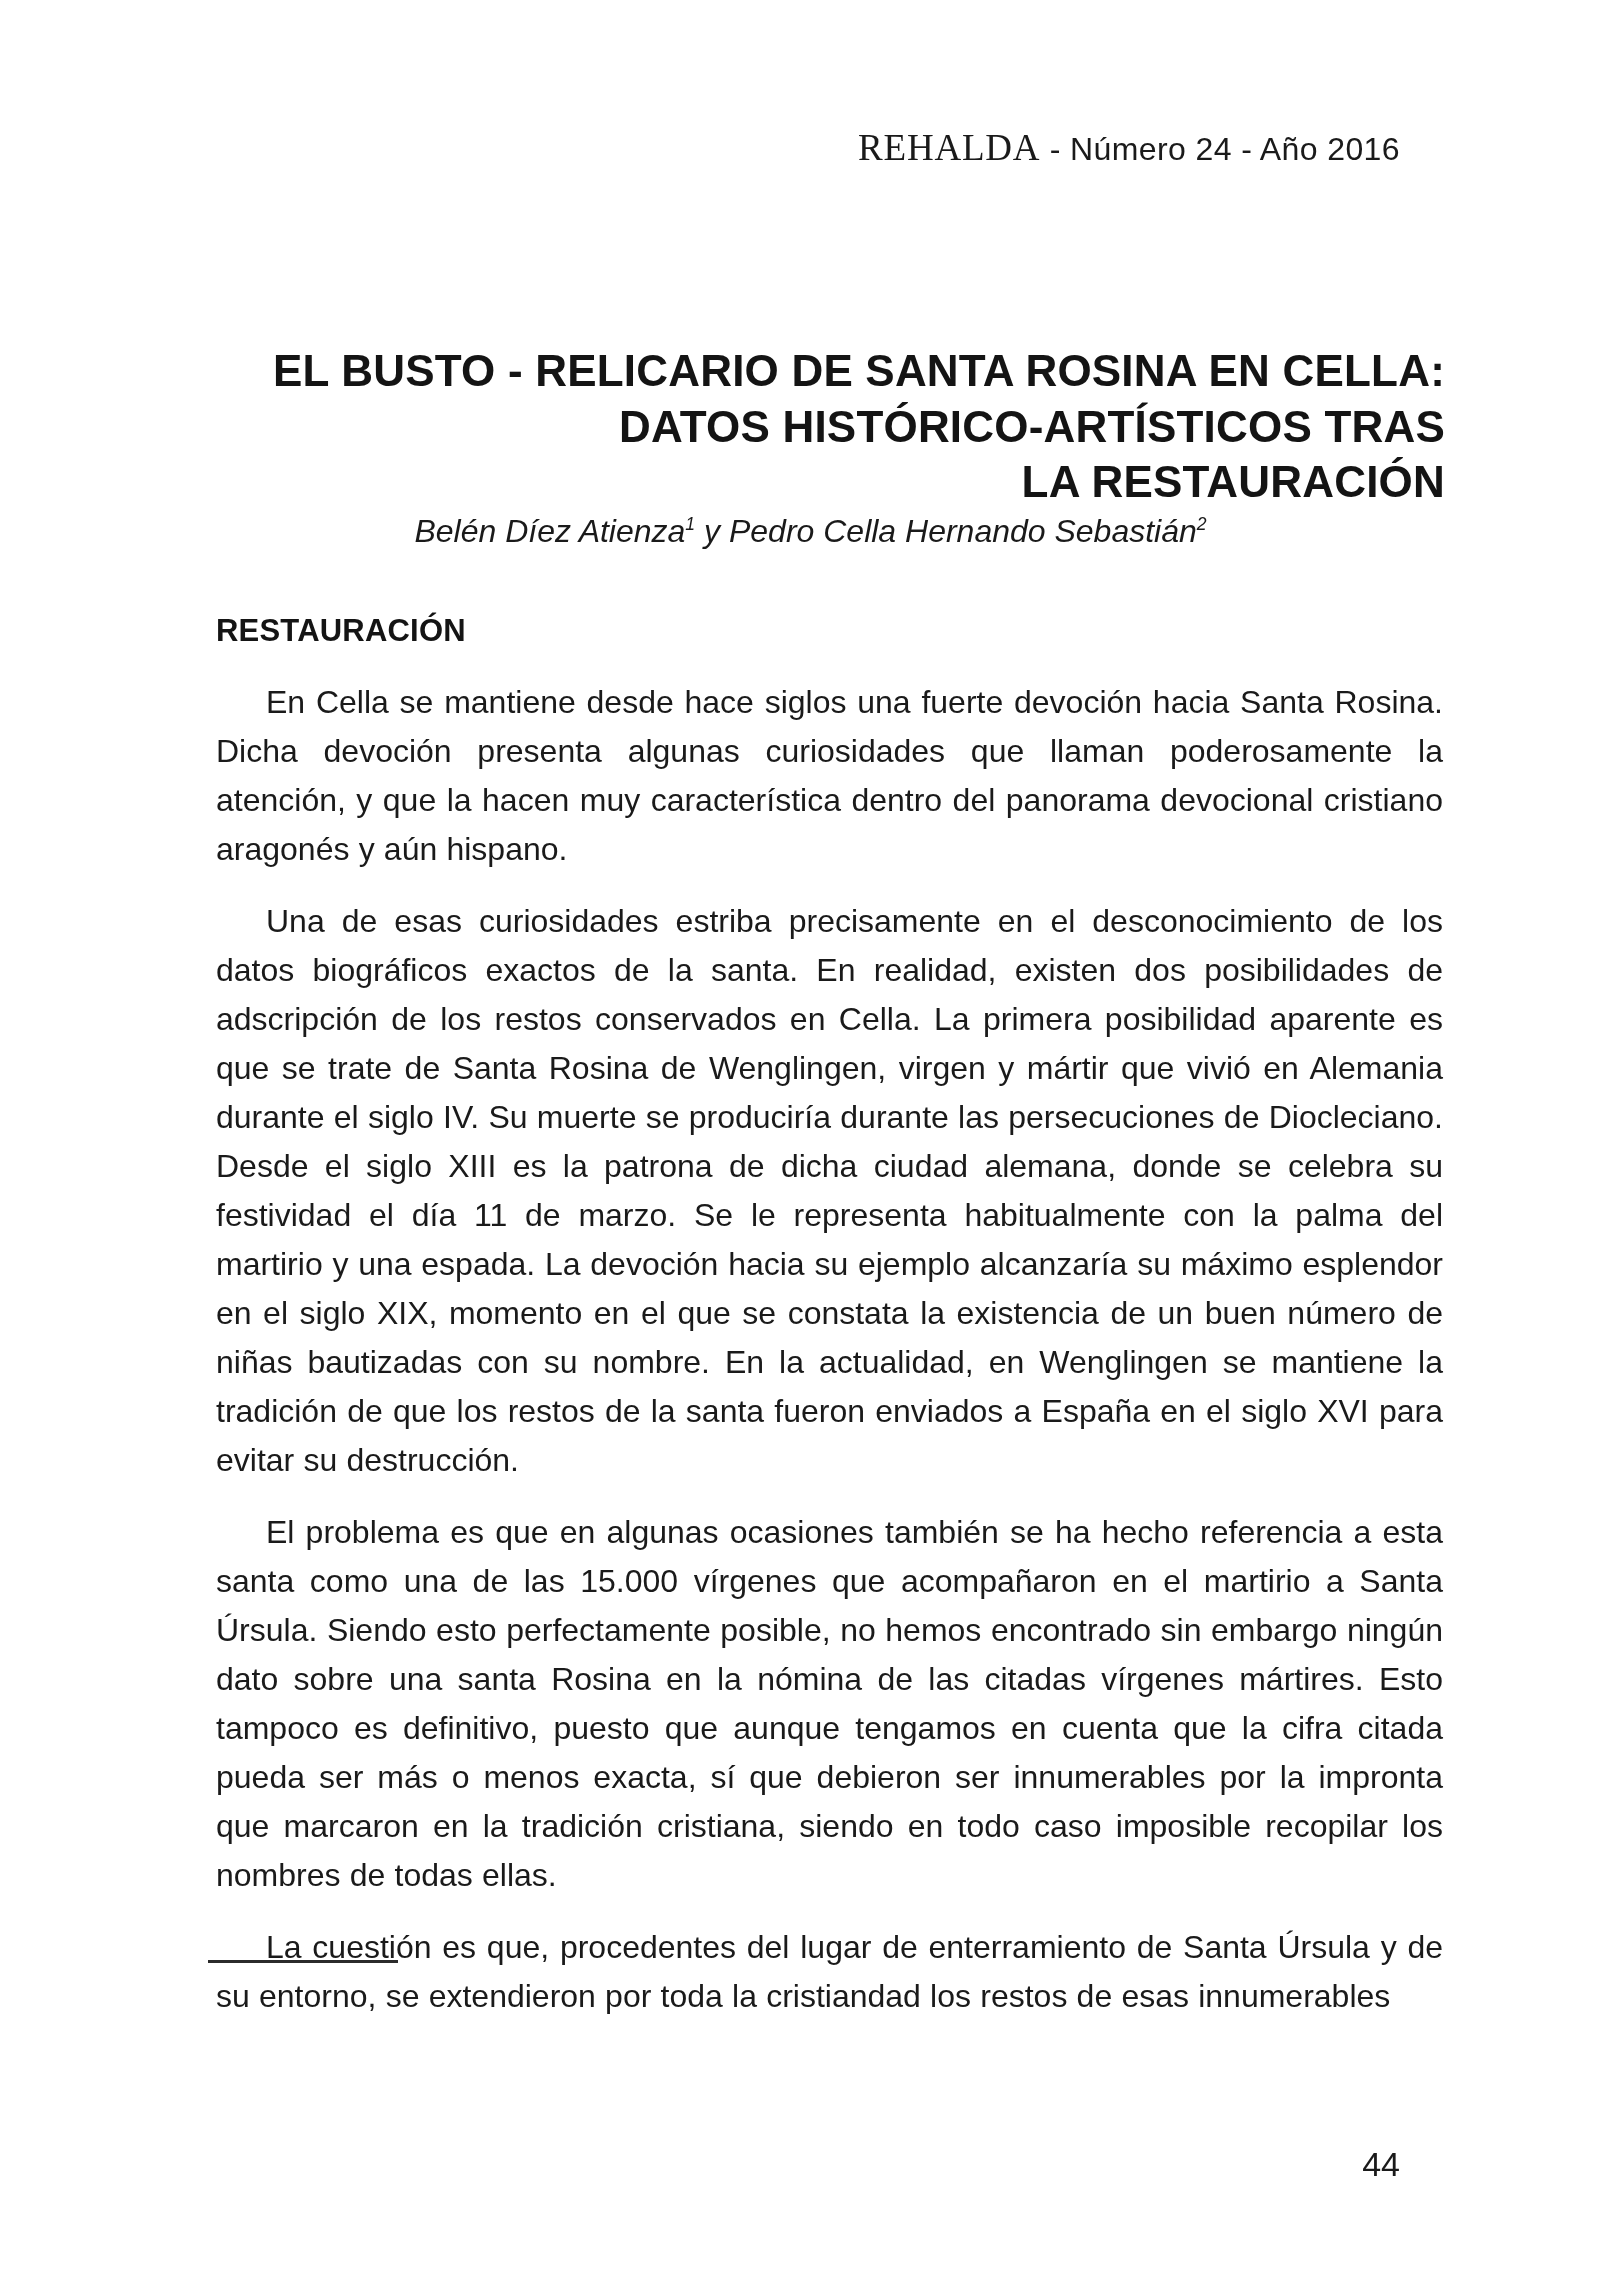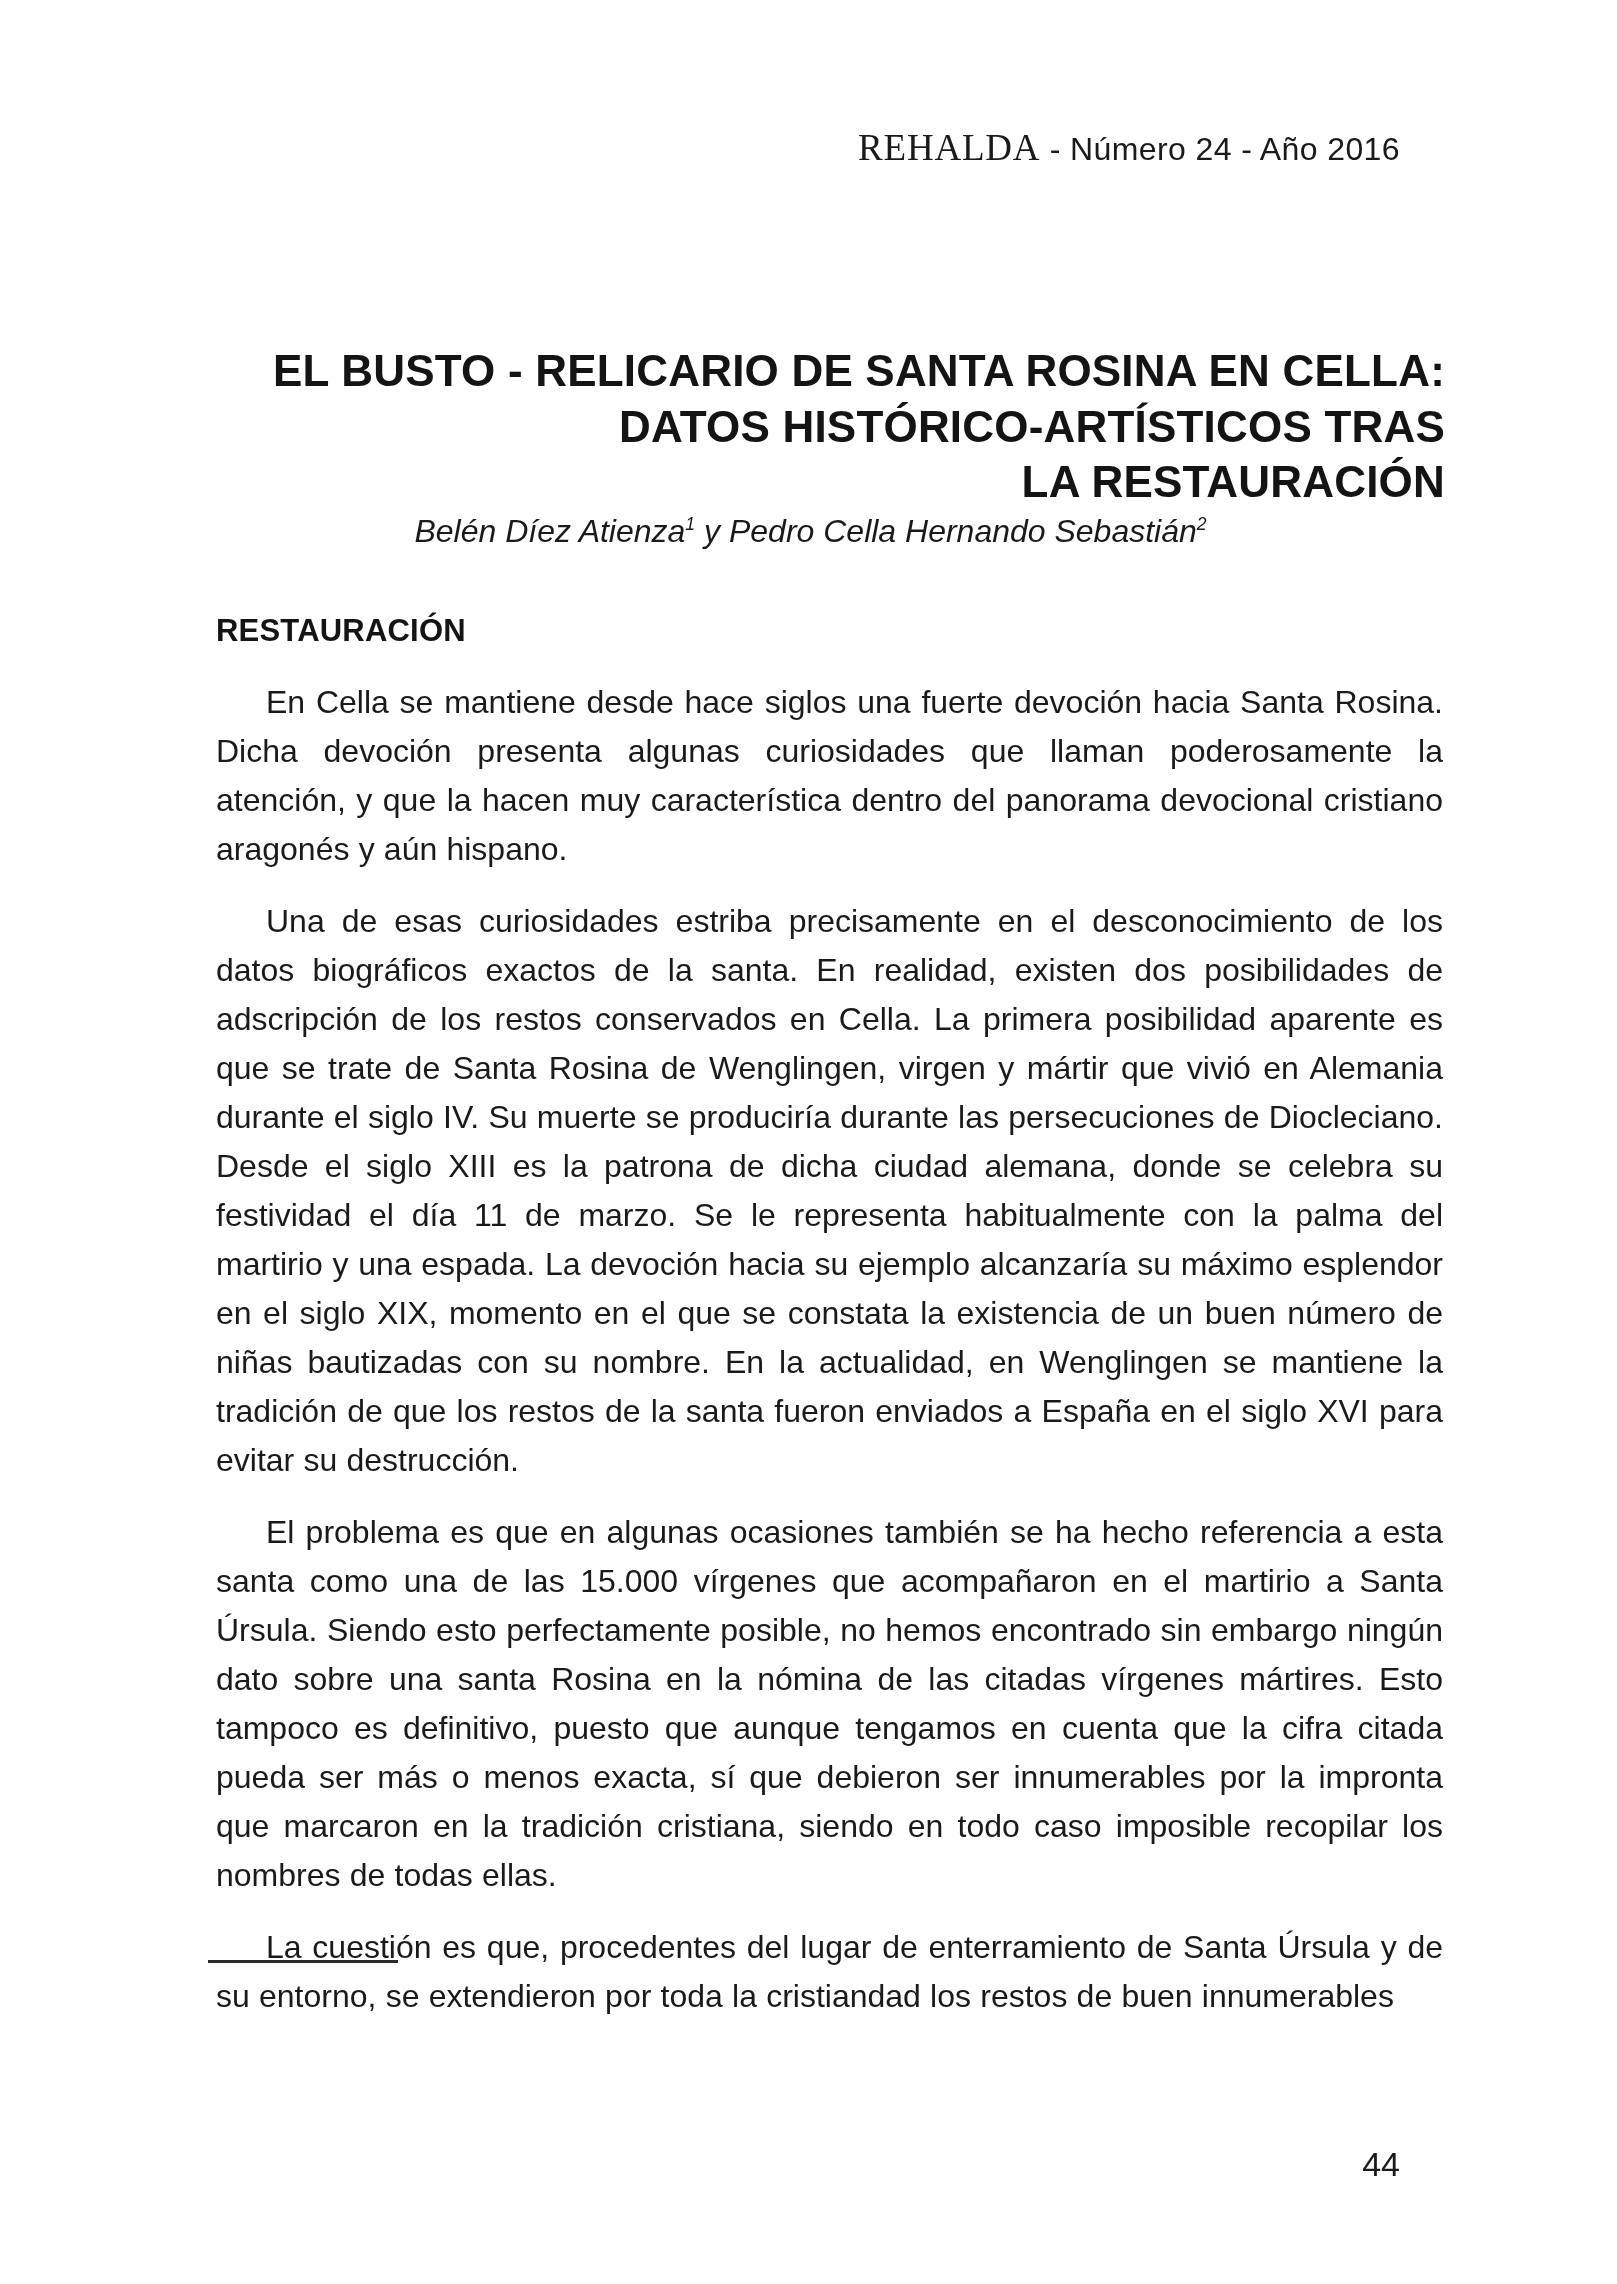--- a/index.html
+++ b/index.html
@@ -161,21 +161,21 @@
 
   <div class="authors">
     <span>Belén Díez Atienza</span><sup>1</sup><span> y </span><span>Pedro Cella Hernando Sebastián</span><sup>2</sup>
   </div>
 
   <div class="content">
     <h2 class="section-heading">RESTAURACIÓN</h2>
     <p class="body-par">En Cella se mantiene desde hace siglos una fuerte devoción hacia Santa Rosina. Dicha devoción presenta algunas curiosidades que llaman poderosamente la atención, y que la hacen muy característica dentro del panorama devocional cristiano aragonés y aún hispano.</p>
     <p class="body-par">Una de esas curiosidades estriba precisamente en el desconocimiento de los datos biográficos exactos de la santa. En realidad, existen dos posibilidades de adscripción de los restos conservados en Cella. La primera posibilidad aparente es que se trate de Santa Rosina de Wenglingen, virgen y mártir que vivió en Alemania durante el siglo IV. Su muerte se produciría durante las persecuciones de Diocleciano. Desde el siglo XIII es la patrona de dicha ciudad alemana, donde se celebra su festividad el día 11 de marzo. Se le representa habitualmente con la palma del martirio y una espada. La devoción hacia su ejemplo alcanzaría su máximo esplendor en el siglo XIX, momento en el que se constata la existencia de un buen número de niñas bautizadas con su nombre. En la actualidad, en Wenglingen se mantiene la tradición de que los restos de la santa fueron enviados a España en el siglo XVI para evitar su destrucción.</p>
     <p class="body-par">El problema es que en algunas ocasiones también se ha hecho referencia a esta santa como una de las 15.000 vírgenes que acompañaron en el martirio a Santa Úrsula. Siendo esto perfectamente posible, no hemos encontrado sin embargo ningún dato sobre una santa Rosina en la nómina de las citadas vírgenes mártires. Esto tampoco es definitivo, puesto que aunque tengamos en cuenta que la cifra citada pueda ser más o menos exacta, sí que debieron ser innumerables por la impronta que marcaron en la tradición cristiana, siendo en todo caso imposible recopilar los nombres de todas ellas.</p>
-    <p class="body-par">La cuestión es que, procedentes del lugar de enterramiento de Santa Úrsula y de su entorno, se extendieron por toda la cristiandad los restos de buen innumerables</p>
+    <p class="body-par">La cuestión es que, procedentes del lugar de enterramiento de Santa Úrsula y de su entorno, se extendieron por toda la cristiandad los restos de esas innumerables</p>
   </div>
 
   <div class="footnote-rule"></div>
 
 
   <div class="folio">44</div>
 
 </div>
 
 

